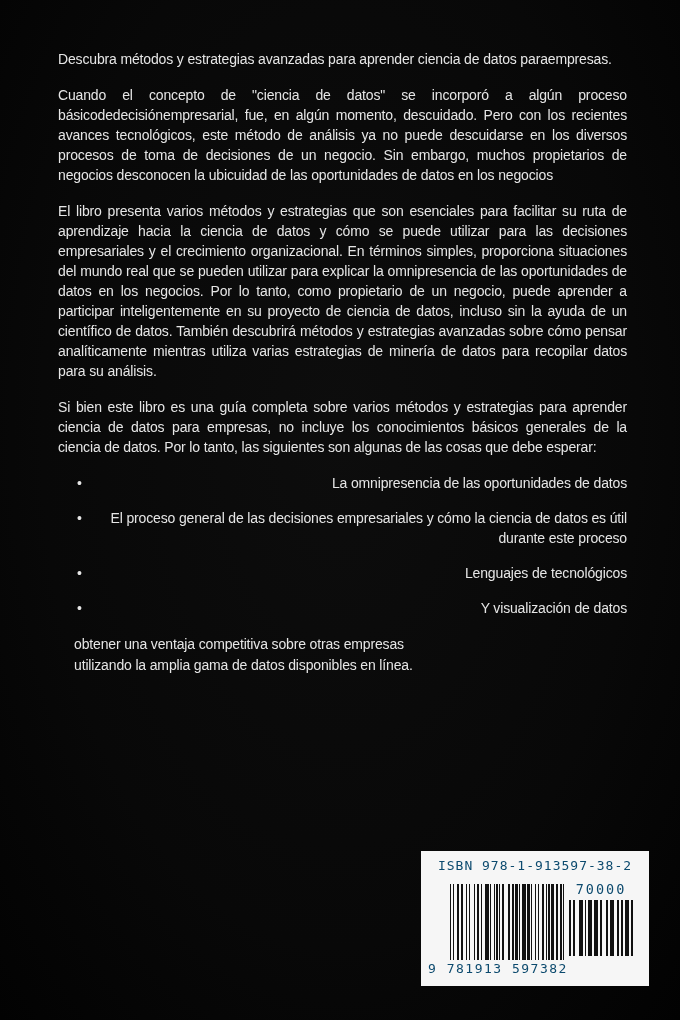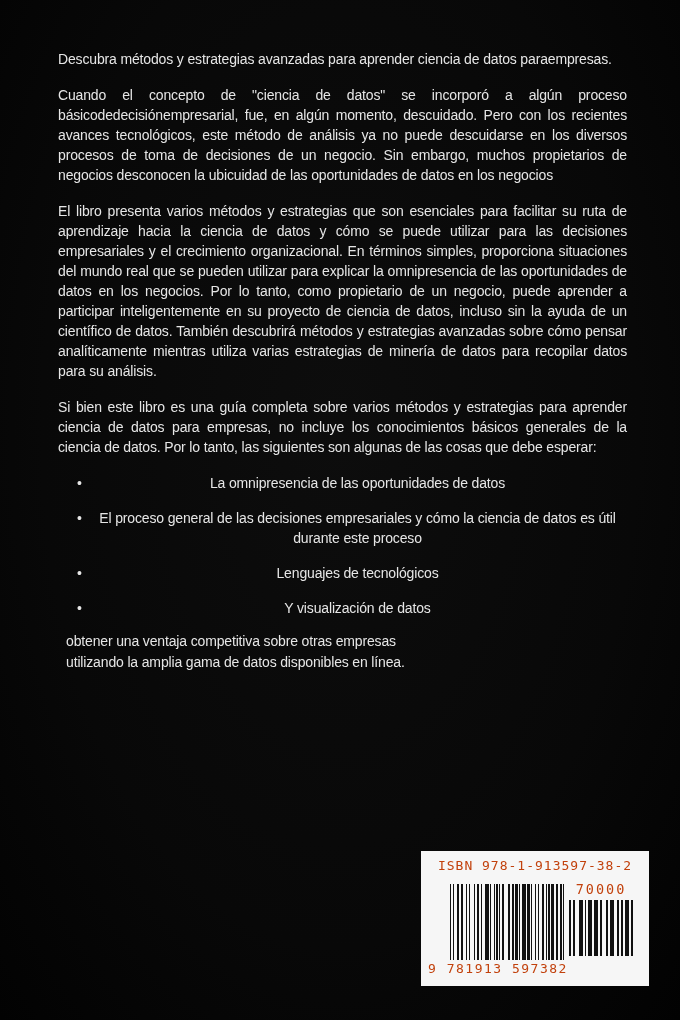--- a/index.html
+++ b/index.html
@@ -29,48 +29,48 @@
   }
   ul.feature-list {
     list-style: none;
     margin: 0 0 13px 0;
     padding: 0;
   }
   ul.feature-list li {
     position: relative;
     padding-left: 30px;
     margin: 15px 0 5px 0;
-    text-align: center;
+    text-align: right;
   }
   ul.feature-list li::before {
     content: "\2022";
     position: absolute;
     left: 19px;
     top: 0;
     color: #e6e6e6;
   }
   .closing-a {
     margin: 0 0 0 0 !important;
     text-align: justify;
   }
   .closing-b {
-    margin: 8px !important;
+    margin: 16px !important;
     width: 358px;
     text-align: left !important;
     line-height: 21px;
   }
   
   .barcode-panel {
     position: absolute;
     left: 421px;
     top: 851px;
     width: 228px;
     height: 135px;
     background: #f6f6f6;
-    color: #c2410c;
+    color: #0c4a6e;
     font-family: "DejaVu Sans Mono", monospace;
     letter-spacing: 0;
   }
   .isbn-line {
     position: absolute;
     top: 8px;
     left: 0;
     width: 100%;
     text-align: center;
     font-size: 13px;

